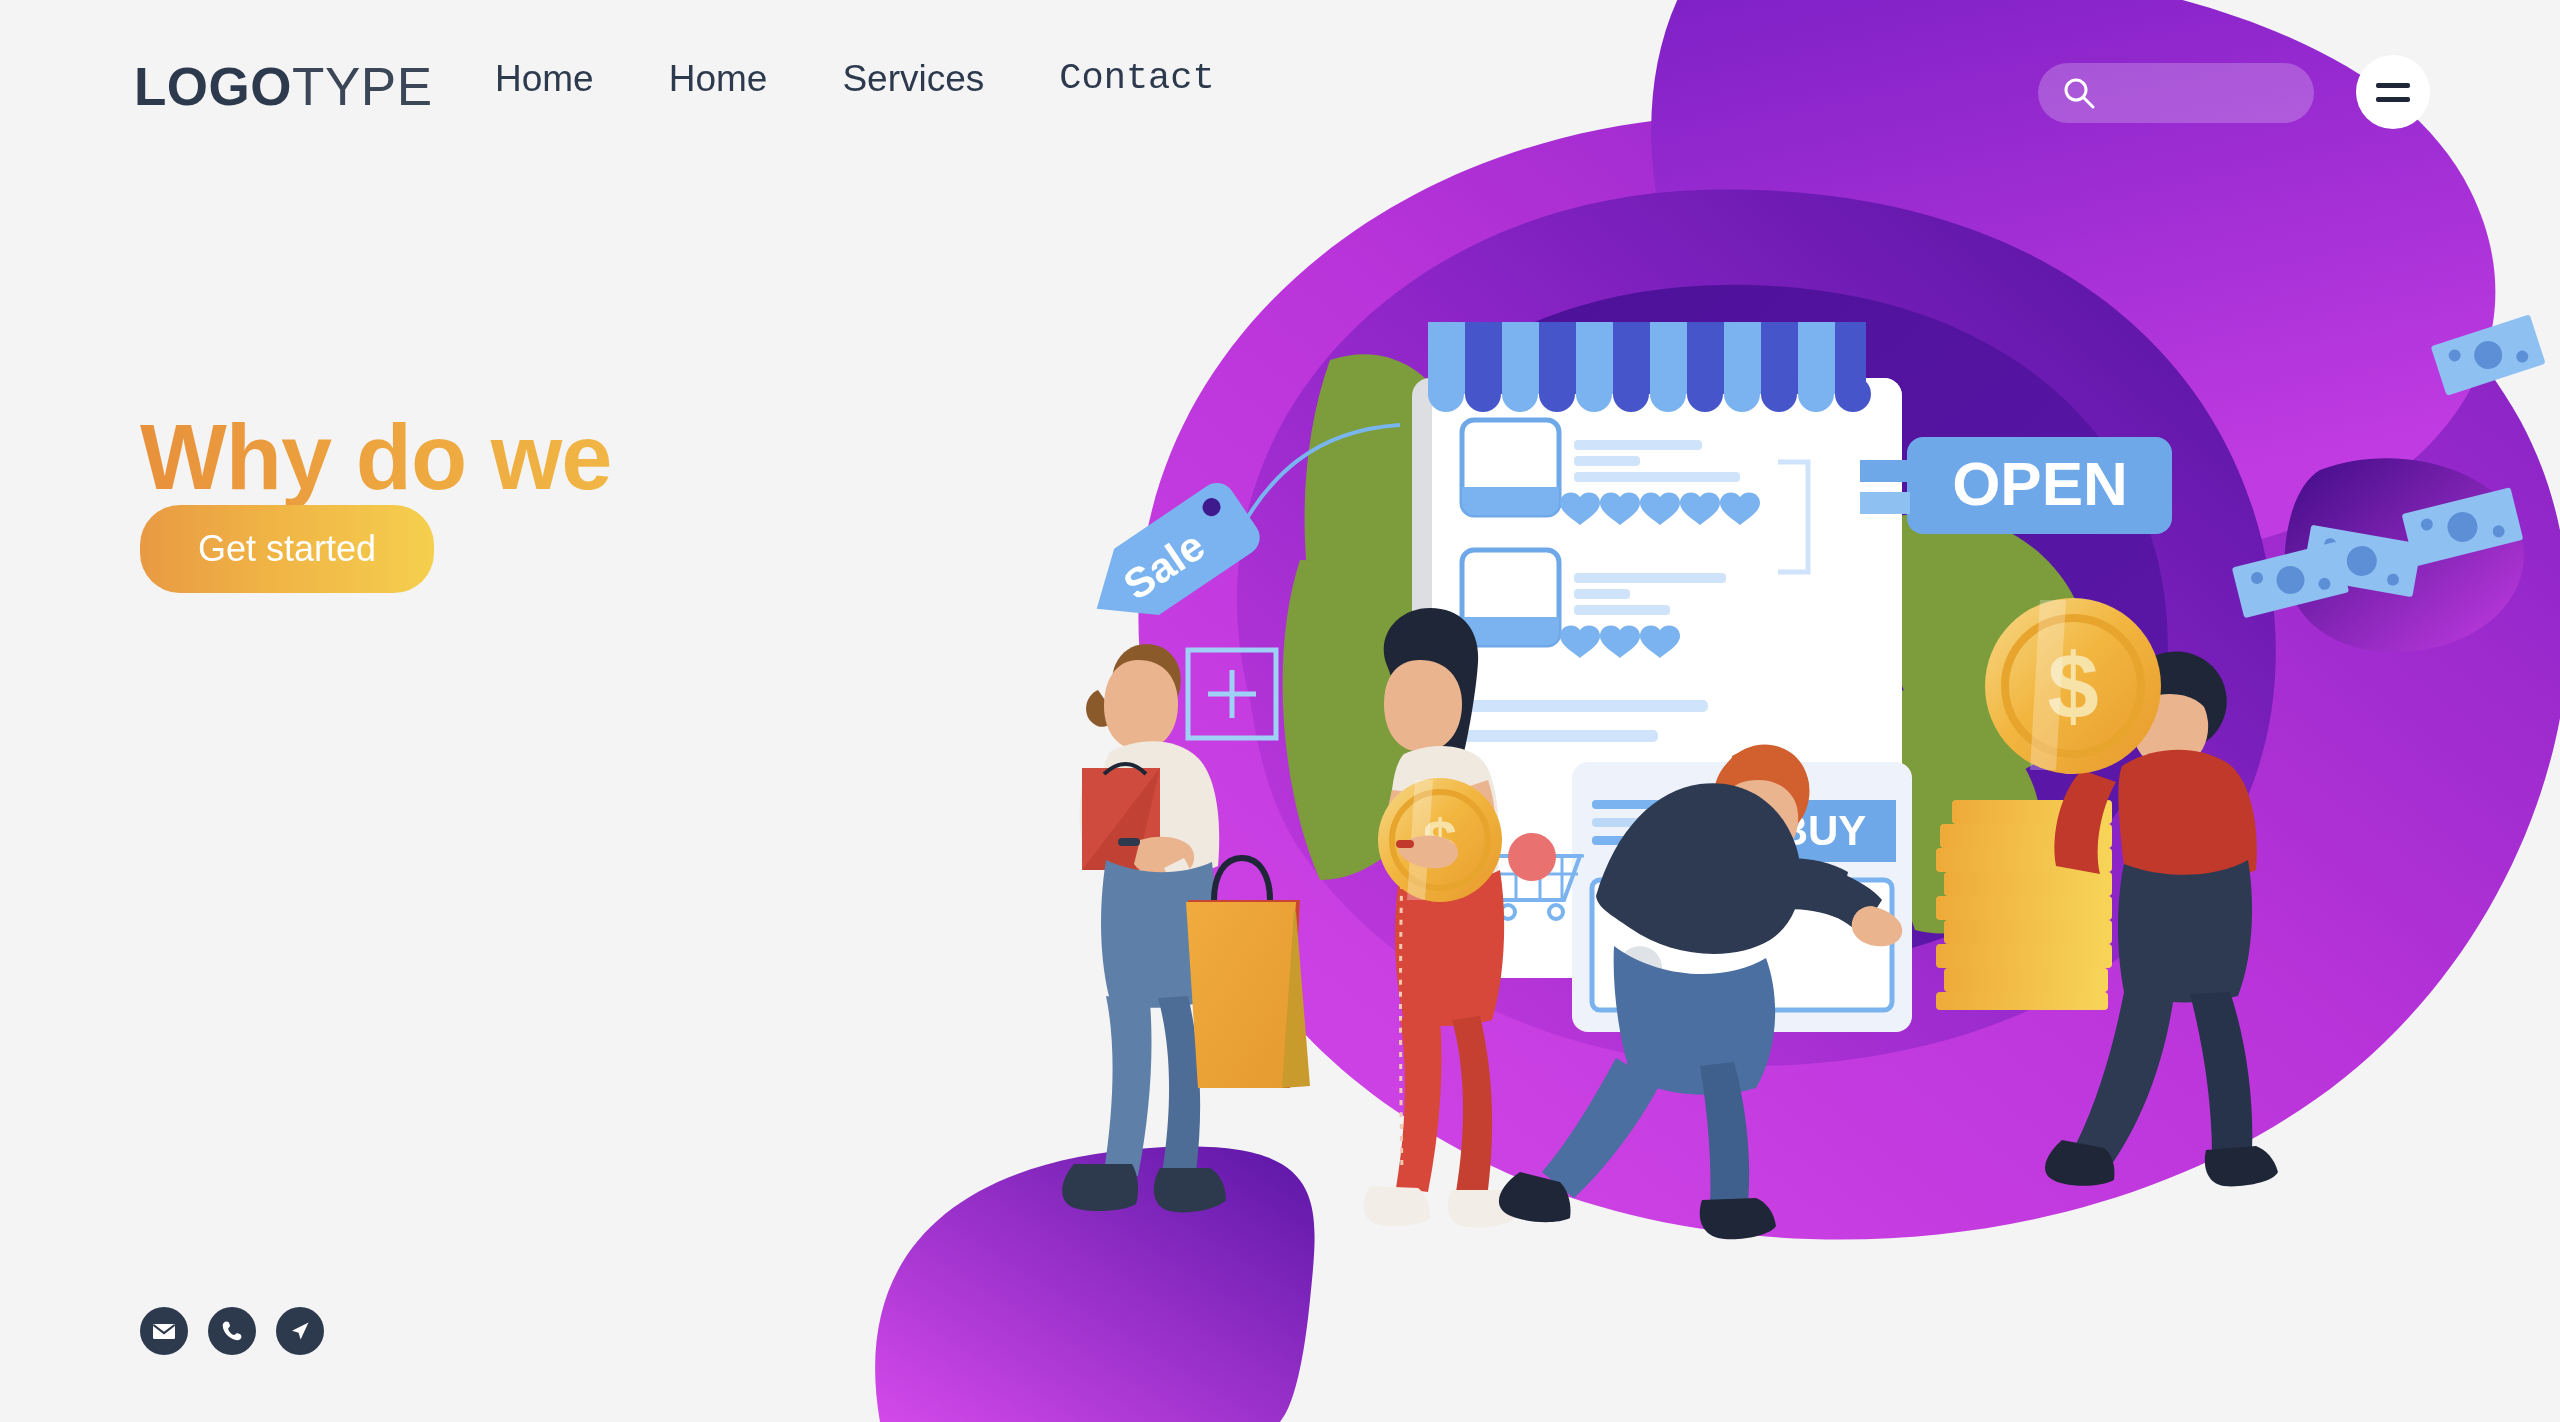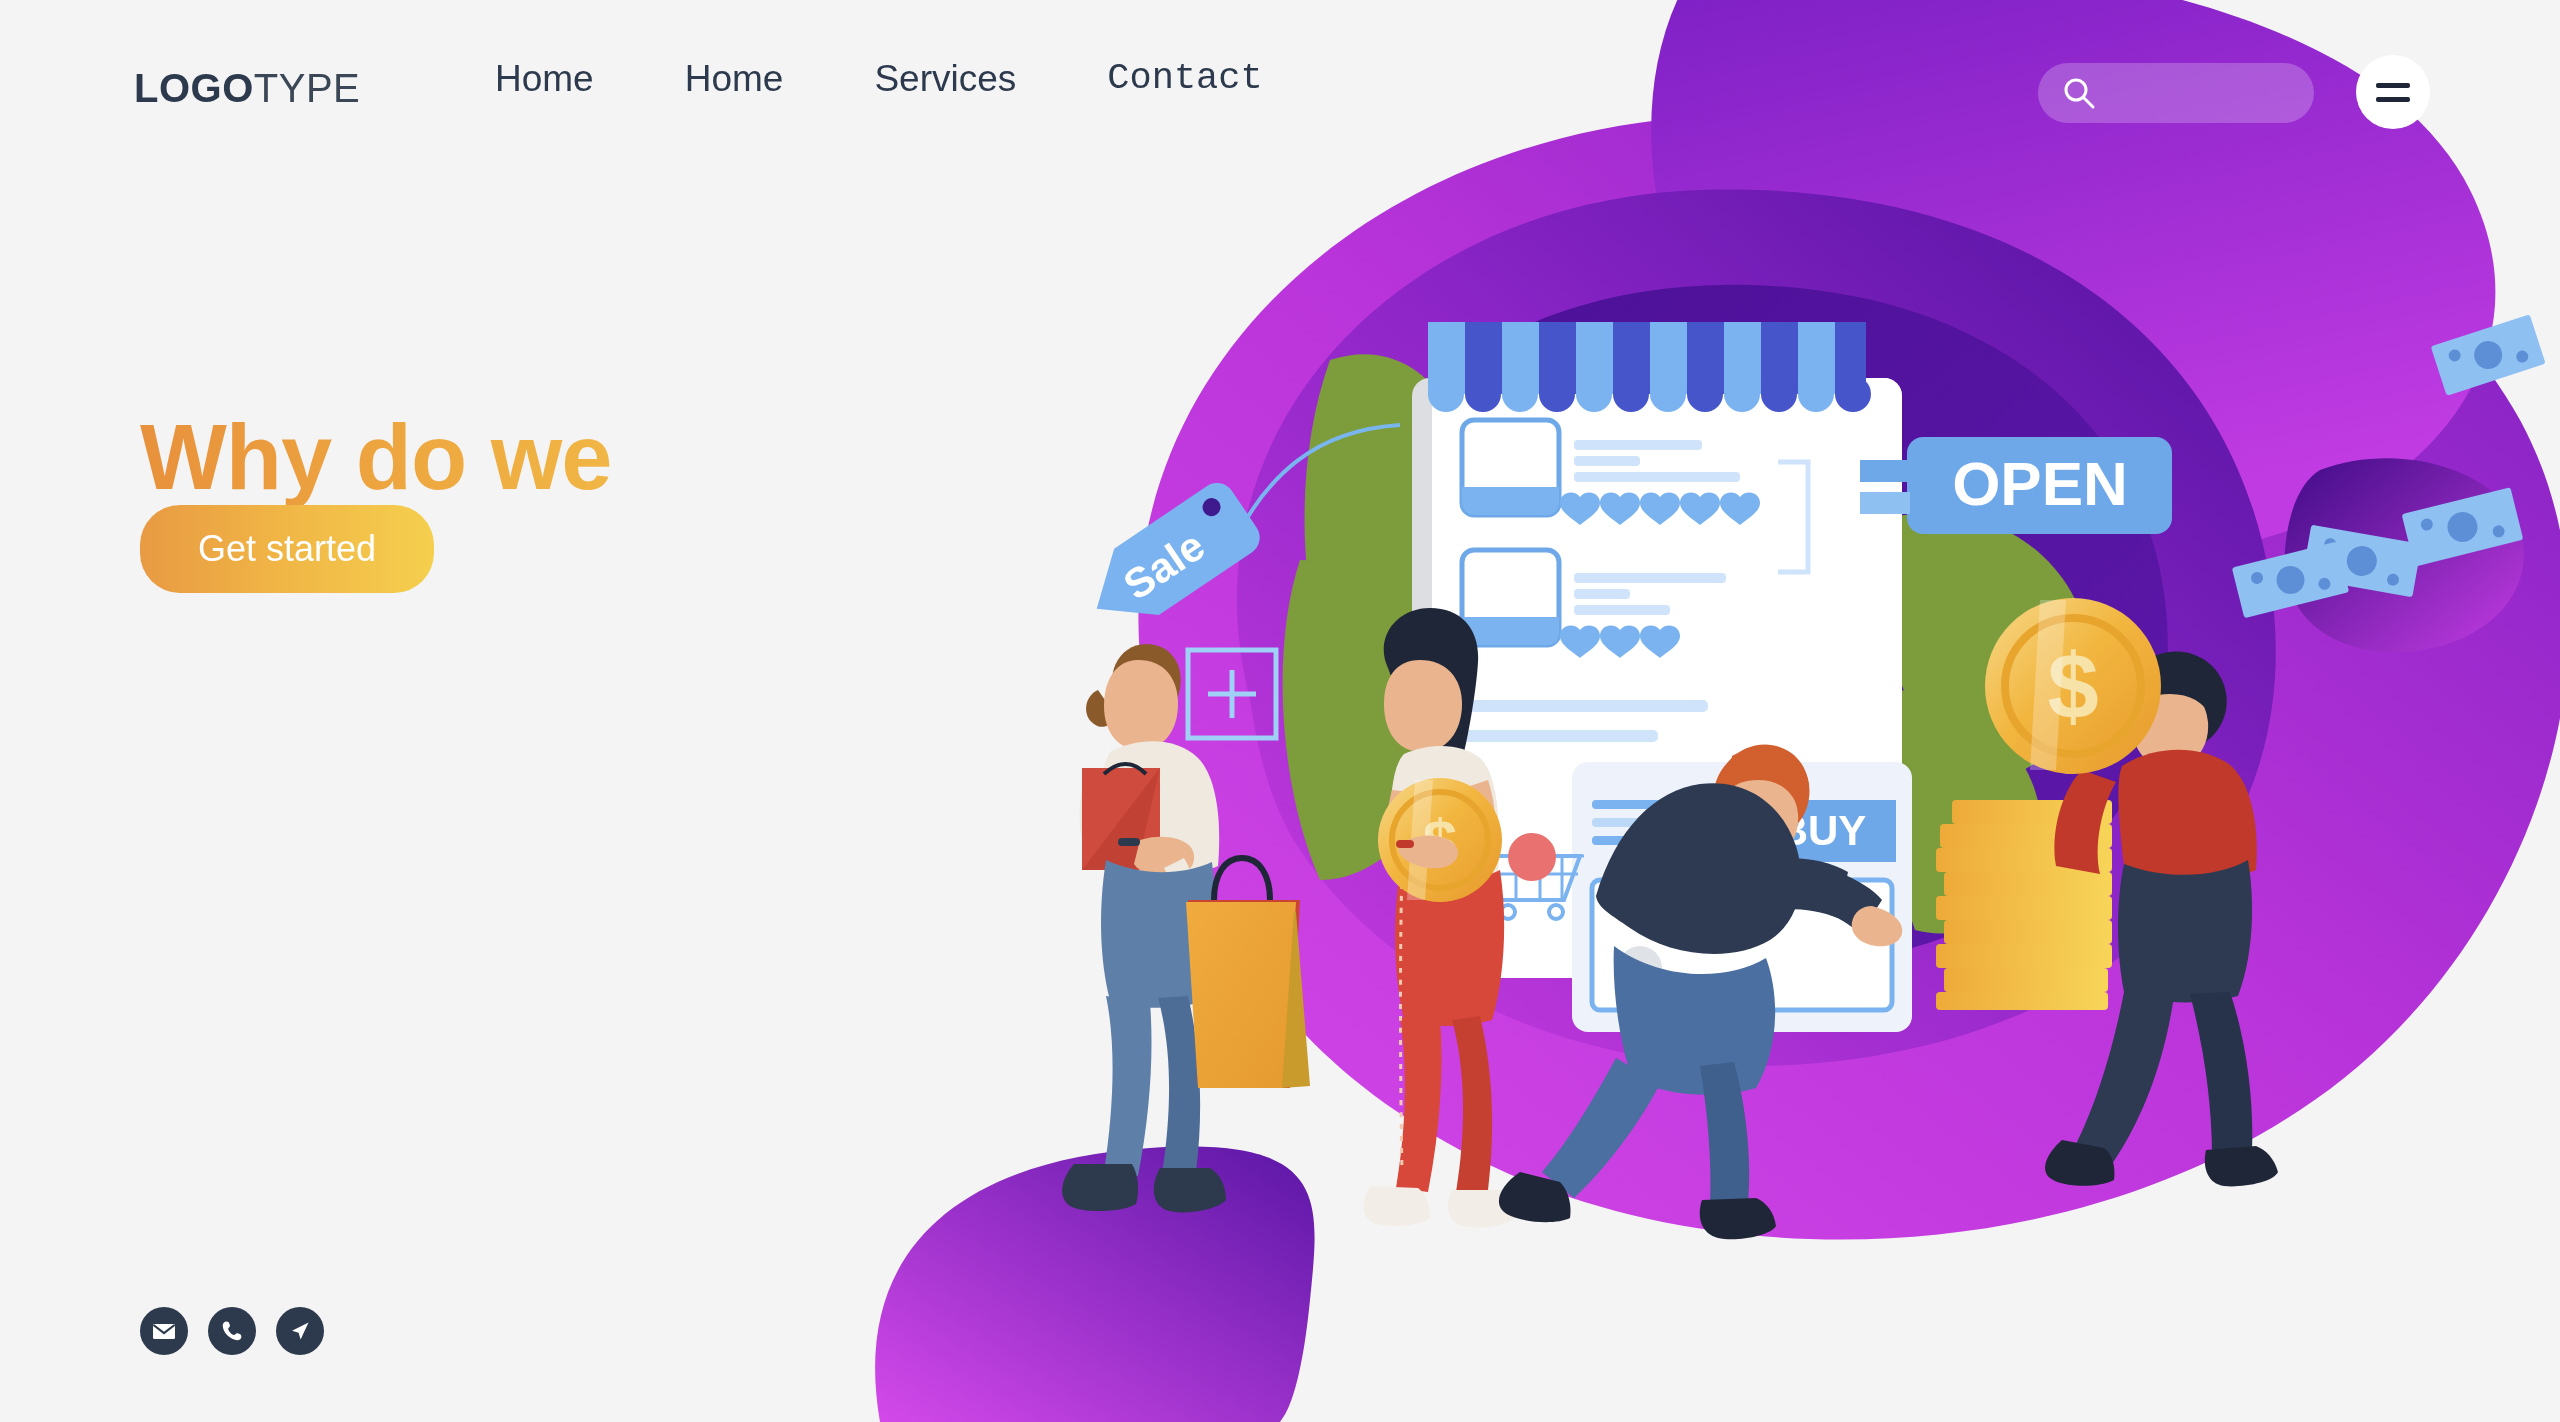--- a/index.html
+++ b/index.html
@@ -14,28 +14,27 @@
   
   .bg-art{position:absolute;inset:0;width:2560px;height:1422px;}
 
   
   .header{
     position:absolute;top:0;left:0;width:2560px;height:190px;
     display:flex;align-items:center;z-index:40;
   }
   .logo{
     position:absolute;left:134px;top:60px;
-    font-size:40px;letter-spacing:.5px;color:#2d3a4d;line-height:1;
+    font-size:53px;letter-spacing:.5px;color:#2d3a4d;line-height:1;
     white-space:nowrap;
-    margin-top:8px;
   }
   .logo .b{font-weight:bold;}
   .logo .l{font-weight:300;color:#3b4757;}
 
-  .nav{position:absolute;left:495px;top:60px;display:flex;gap:16px;}
+  .nav{position:absolute;left:495px;top:60px;display:flex;gap:0;}
   .nav a{
     color:#2d3a4d;font-size:37px;text-decoration:none;
     margin-right:75px;line-height:1;white-space:nowrap;
   }
   .nav a:last-child{margin-right:0;font-family:Liberation Mono, monospace;}
 
   .search-pill{
     position:absolute;right:246px;top:63px;
     width:276px;height:60px;border-radius:30px;
     background:rgba(255,255,255,.22);

